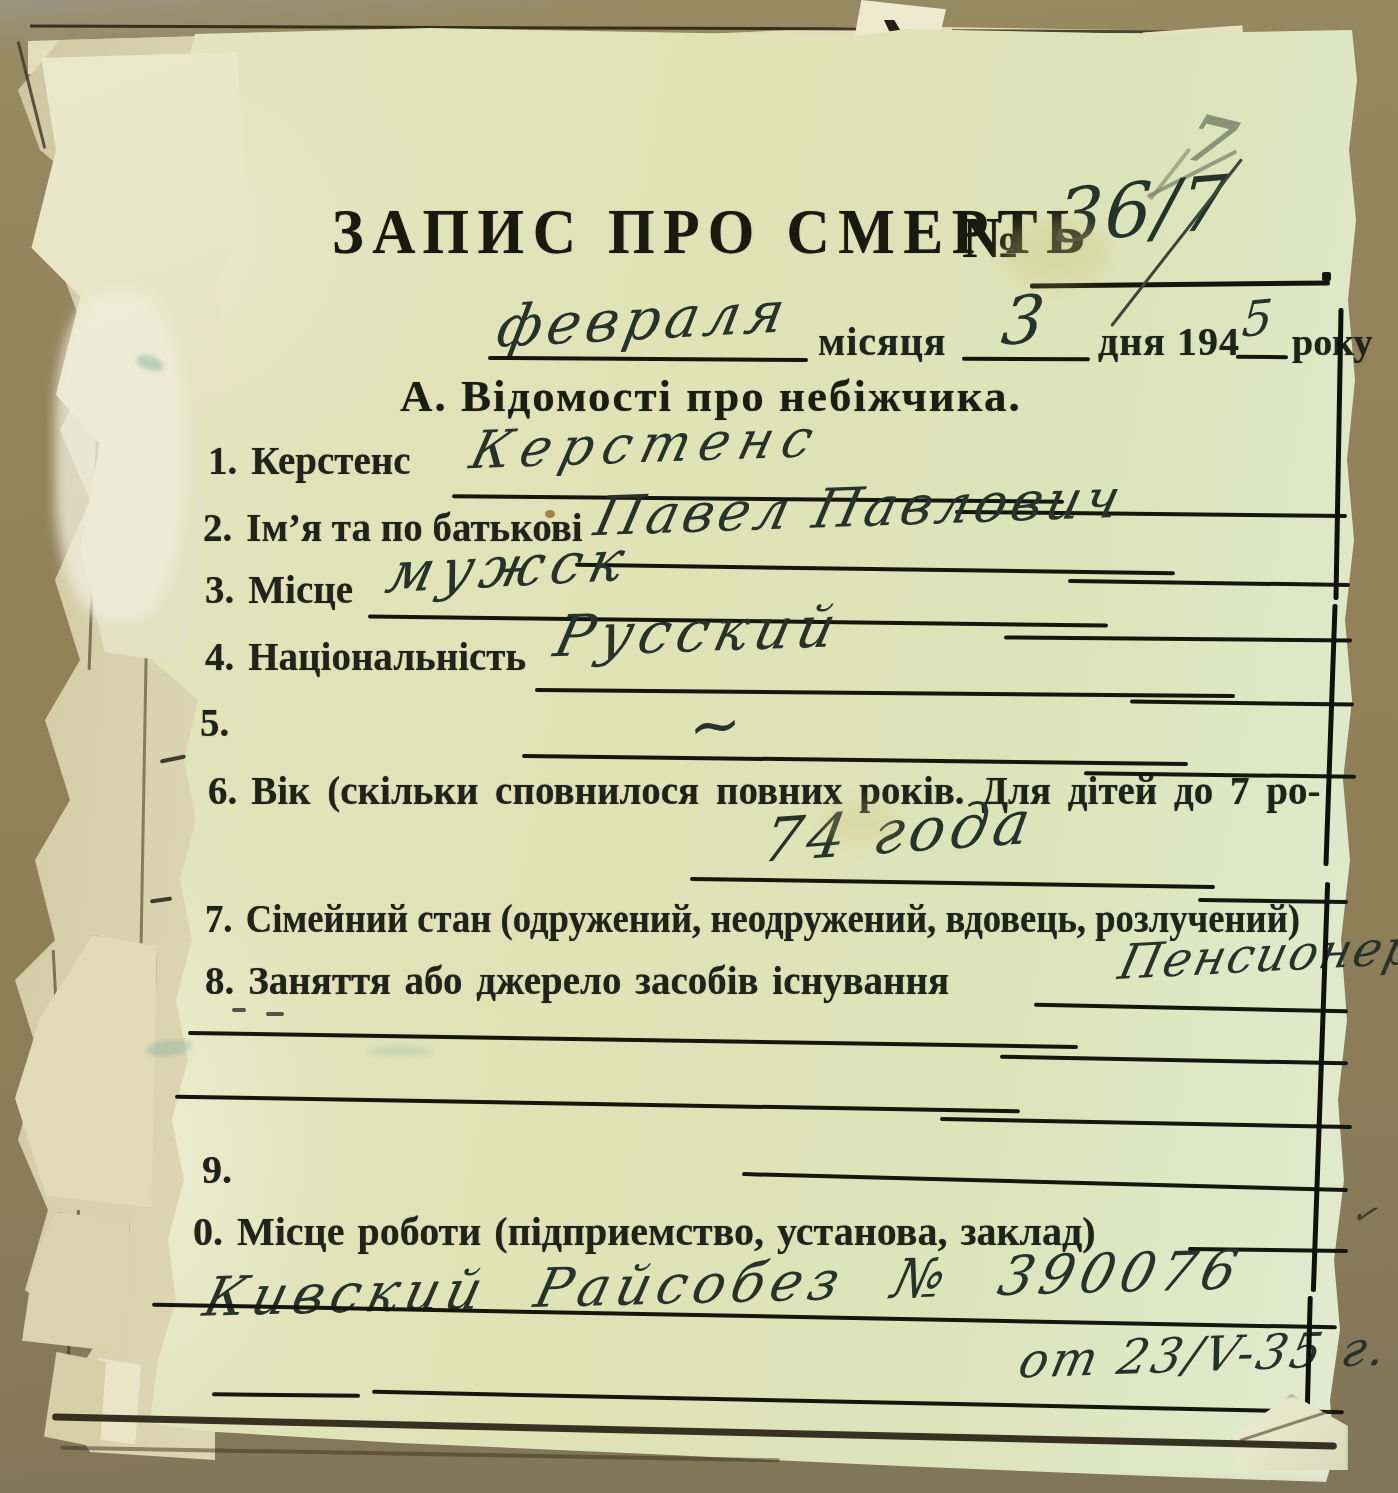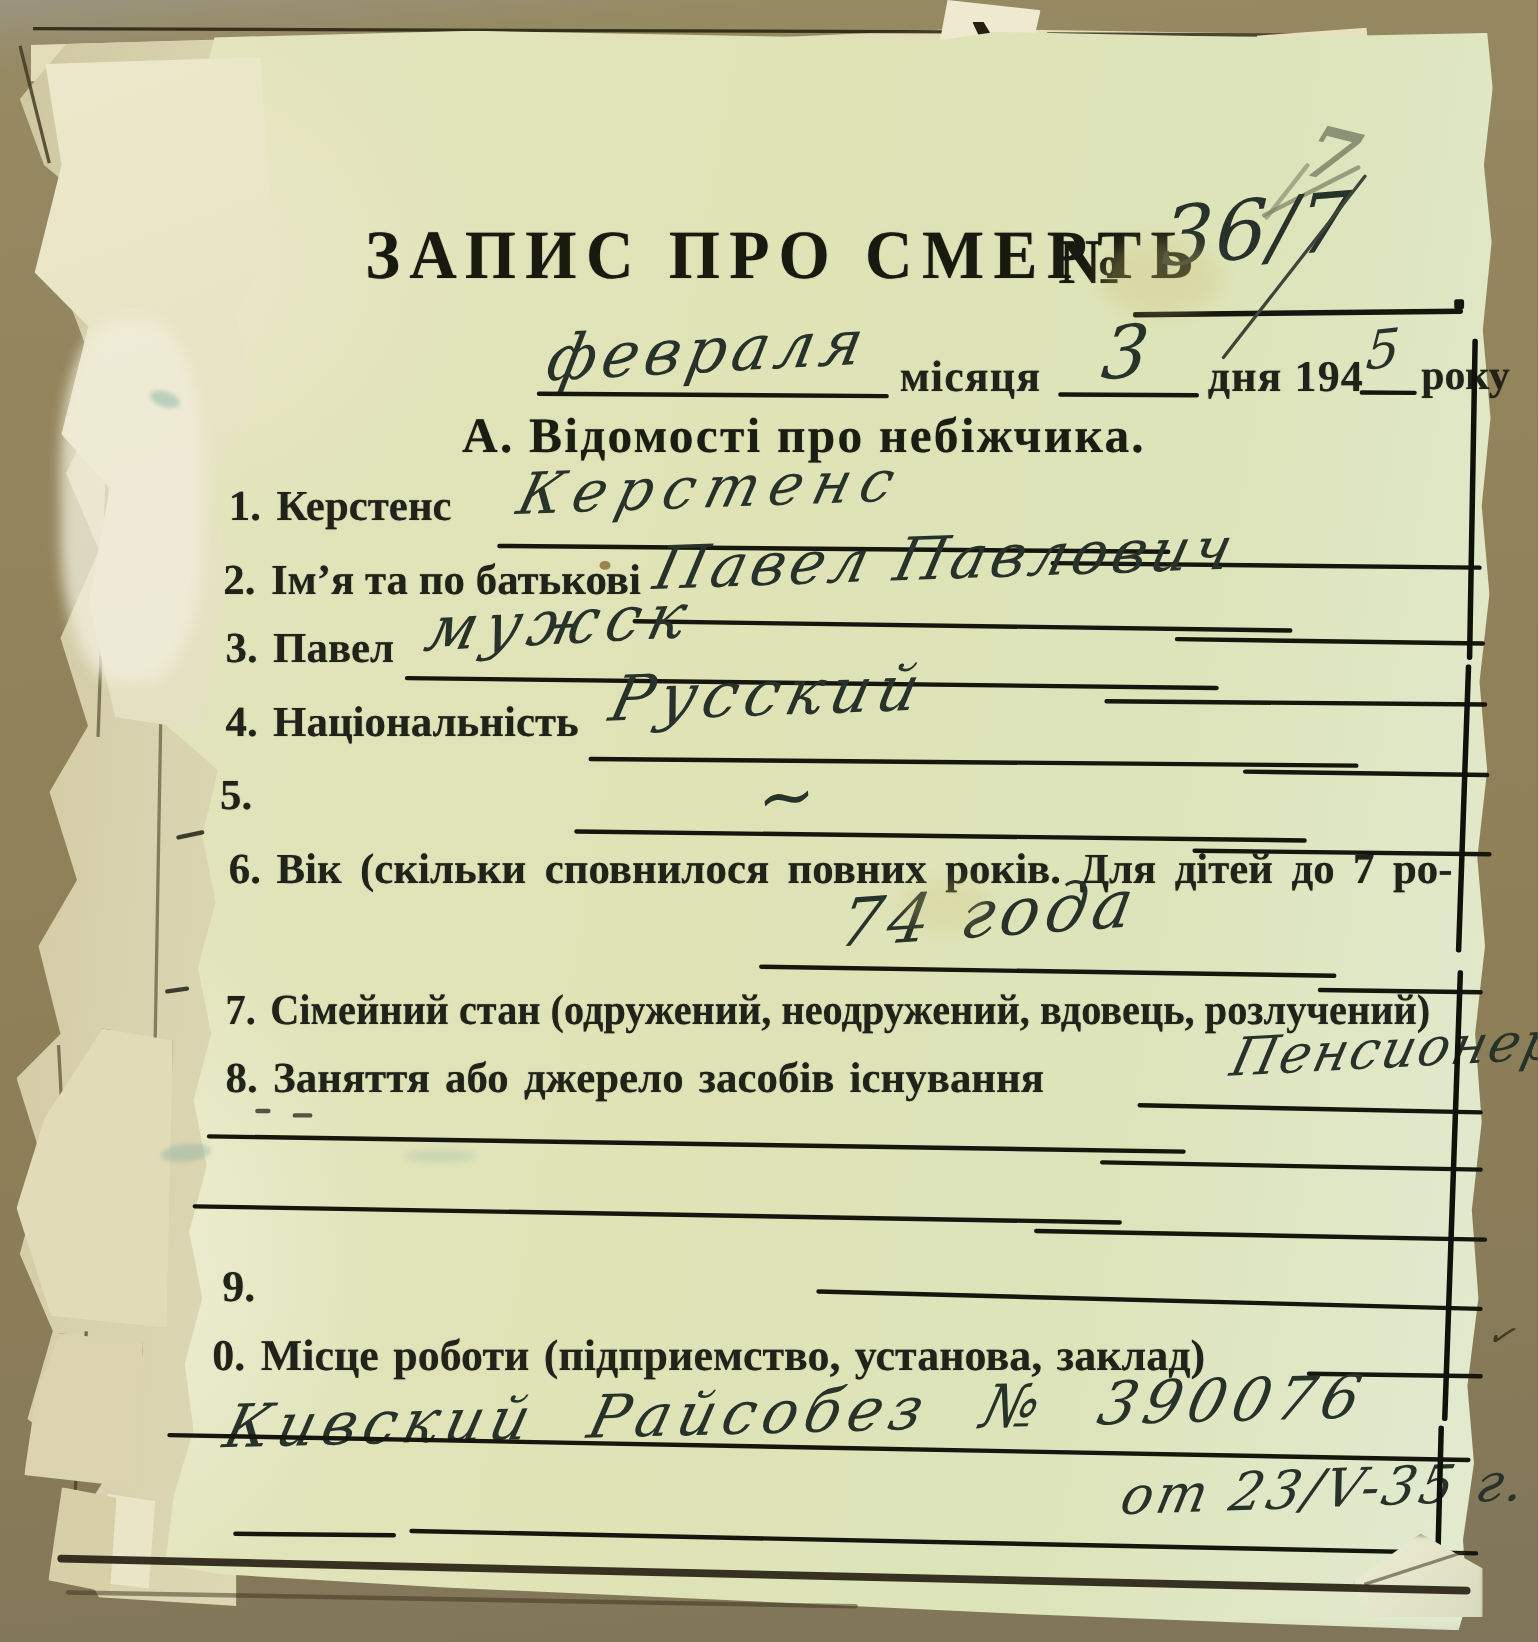--- a/index.html
+++ b/index.html
@@ -88,41 +88,41 @@
     <div class="hw" style="left:498px;top:286px;font-size:57px;letter-spacing:5px;transform:rotate(-3deg) skewX(-14deg);">февраля</div>
     <div class="ln" style="left:488px;top:357px;width:320px;transform:rotate(.4deg);"></div>
     <div class="pr" style="left:818px;top:318px;font-size:40px;letter-spacing:1px;">місяця</div>
     <div class="ln" style="left:962px;top:357px;width:128px;transform:rotate(.3deg);"></div>
     <div class="hw" style="left:1002px;top:282px;font-size:66px;transform:rotate(-4deg) skewX(-10deg);">3</div>
     <div class="pr" style="left:1098px;top:318px;font-size:40px;letter-spacing:1px;">дня 194</div>
     <div class="hw" style="left:1242px;top:290px;font-size:48px;transform:rotate(-6deg) skewX(-10deg);">5</div>
     <div class="ln" style="left:1236px;top:355px;width:52px;transform:rotate(.3deg);"></div>
     <div class="pr" style="left:1292px;top:320px;font-size:38px;">року</div>
 
-    <div class="pr" style="left:420px;top:370px;font-size:45px;letter-spacing:2px;color:#1a1d12;">А. Відомості про небіжчика.</div>
+    <div class="pr" style="left:400px;top:370px;font-size:45px;letter-spacing:2px;color:#1a1d12;">А. Відомості про небіжчика.</div>
 
     <div class="pr row" style="left:208px;top:438px;font-size:39px;">
       <span>1.</span>
       <span>Керстенс</span>
     </div>
     <div class="hw" style="left:472px;top:414px;font-size:52px;letter-spacing:9px;transform:rotate(-2deg) skewX(-16deg);">Керстенс</div>
     <div class="ln" style="left:452px;top:497px;width:612px;transform:rotate(.5deg);"></div>
     <div class="ln" style="left:955px;top:512px;width:392px;transform:rotate(.6deg);"></div>
 
     <div class="pr row" style="left:203px;top:505px;font-size:39px;">
       <span>2.</span>
       <span>Ім’я та по батькові</span>
     </div>
     <div class="hw" style="left:596px;top:476px;font-size:54px;letter-spacing:4px;transform:rotate(-2deg) skewX(-15deg);">Павел Павлович</div>
     <div class="ln" style="left:575px;top:567px;width:600px;transform:rotate(.8deg);"></div>
     <div class="ln" style="left:1068px;top:581px;width:282px;transform:rotate(.8deg);"></div>
 
     <div class="pr row" style="left:205px;top:567px;font-size:39px;">
       <span>3.</span>
-      <span>Павел</span>
+      <span>Місце</span>
     </div>
     <div class="hw" style="left:388px;top:534px;font-size:56px;letter-spacing:7px;transform:rotate(-3deg) skewX(-16deg);">мужск</div>
     <div class="ln" style="left:368px;top:619px;width:740px;transform:rotate(.7deg);"></div>
     <div class="ln" style="left:1004px;top:637px;width:348px;transform:rotate(.5deg);"></div>
 
     <div class="pr row" style="left:205px;top:634px;font-size:39px;">
       <span>4.</span>
       <span>Національність</span>
     </div>
     <div class="hw" style="left:556px;top:598px;font-size:57px;letter-spacing:6px;transform:rotate(-2deg) skewX(-15deg);">Русский</div>

